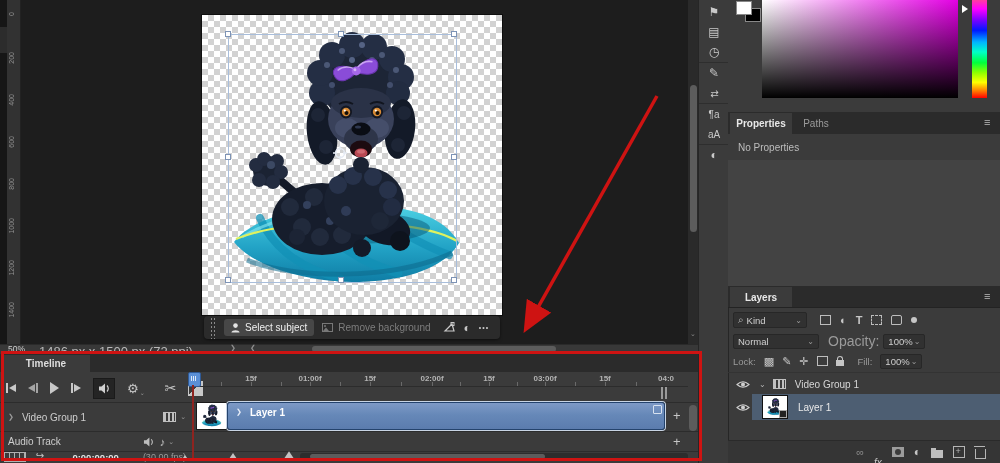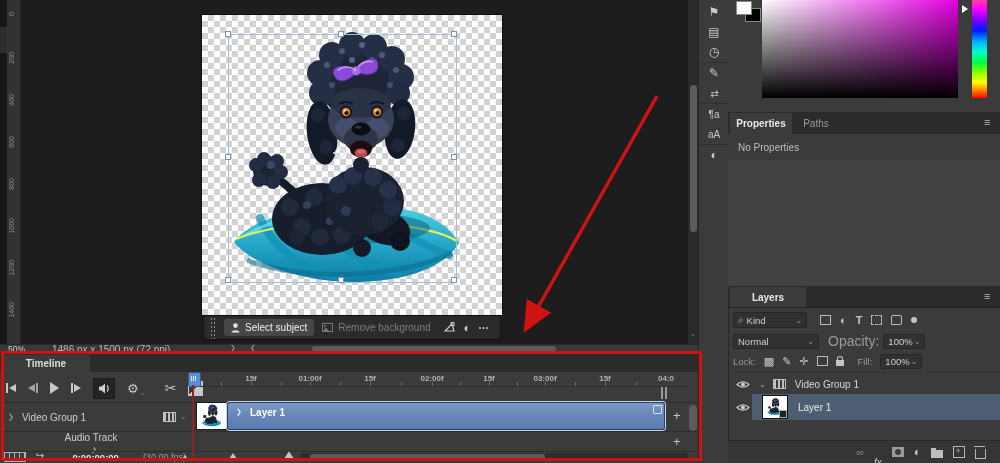--- a/index.html
+++ b/index.html
@@ -231,21 +231,21 @@
     <span style="color:#c9c9c9;font-size:7px;letter-spacing:1px;">•••</span>
   </div>
 
   <div class="abs" style="left:688px;top:0;width:10px;height:344px;background:#2a2a2a;">
     <div class="scroll-thumb" style="position:absolute;left:1.5px;top:85px;width:7px;height:147px;"></div>
     <span style="position:absolute;left:2px;top:330px;font-size:7px;color:#8a8a8a;">⌄</span>
   </div>
 
   <div class="abs" style="left:0;top:344px;width:698px;height:10px;background:#383838;border-top:1px solid #2a2a2a;"></div>
   <span class="abs" style="left:8px;top:344px;font-size:8.5px;color:#cfcfcf;">50%</span>
-  <span class="abs" style="left:52px;top:344px;font-size:10px;color:#b9b9b9;">1486 px x 1500 px (72 ppi)</span>
+  <span class="abs" style="left:39px;top:344px;font-size:13px;color:#b9b9b9;">1486 px x 1500 px (72 ppi)</span>
   <span class="abs" style="left:230px;top:344px;font-size:7px;color:#8f8f8f;">❯</span>
   <span class="abs" style="left:250px;top:344px;font-size:7px;color:#8f8f8f;">❮</span>
   <div class="abs scroll-thumb" style="left:312px;top:346px;width:244px;height:6px;"></div>
 
   <div class="abs tabstrip" style="left:0;top:354px;width:698px;height:18px;"></div>
   <div class="abs tab-active" style="left:2px;top:355px;width:88px;height:17px;">
     <span style="font-size:10px;font-weight:bold;color:#dedede;">Timeline</span>
   </div>
   <div class="abs panel" style="left:0;top:372px;width:698px;height:91px;"></div>
 
@@ -280,21 +280,21 @@
   </div>
 
   <div class="lanediv" style="left:0;top:402px;width:698px;"></div>
   <div class="abs row" style="left:0;top:403px;width:194px;height:28px;padding:0 8px;box-sizing:border-box;">
     <span style="font-size:7px;color:#9a9a9a;margin-right:8px;">❯</span>
     <span style="font-size:10px;color:#cdcdcd;">Video Group 1</span>
     <div class="i-film" style="margin-left:auto;"></div>
     <span style="font-size:7px;color:#9a9a9a;margin-left:4px;">⌄</span>
   </div>
   <div class="lanediv" style="left:0;top:431px;width:698px;"></div>
-  <div class="abs row" style="left:0;top:432px;width:182px;height:19px;padding:0 8px;box-sizing:border-box;flex-direction:column;">
+  <div class="abs row" style="left:0;top:432px;width:182px;height:19px;padding:0 8px;box-sizing:border-box;">
     <span style="font-size:10px;color:#cdcdcd;">Audio Track</span>
     <svg width="11" height="10" viewBox="0 0 12 11" style="margin-left:auto;">
       <path d="M1,3.5 h2.5 L7,0.5 v10 L3.5,7.5 H1 Z" fill="#bdbdbd"></path>
       <path d="M9,2.5 q2.5,3 0,6" stroke="#bdbdbd" stroke-width="1.2" fill="none"></path>
     </svg>
     <span class="glyph" style="font-size:11px;margin-left:6px;">♪</span>
     <span style="font-size:7px;color:#9a9a9a;margin-left:3px;">⌄</span>
   </div>
   <div class="lanediv" style="left:0;top:451px;width:698px;"></div>
 
@@ -395,21 +395,21 @@
   <div class="abs tab-inactive" style="left:796px;top:113px;width:40px;height:21px;">
     <span style="font-size:10px;">Paths</span>
   </div>
   <span class="abs" style="left:984px;top:116px;font-size:11px;color:#bdbdbd;">≡</span>
   <div class="abs" style="left:728px;top:134px;width:272px;height:152px;background:#3b3b3b;">
     <span style="position:absolute;left:10px;top:8px;font-size:10px;color:#bdbdbd;">No Properties</span>
     <div style="position:absolute;left:0;top:26px;width:272px;height:126px;background:#434343;"></div>
   </div>
 
   <div class="abs tabstrip" style="left:728px;top:286px;width:272px;height:21px;"></div>
-  <div class="abs tab-active" style="left:730px;top:287px;width:76px;height:20px;">
+  <div class="abs tab-active" style="left:730px;top:287px;width:62px;height:20px;">
     <span style="font-size:10px;font-weight:bold;">Layers</span>
   </div>
   <span class="abs" style="left:984px;top:290px;font-size:11px;color:#bdbdbd;">≡</span>
 
   <div class="abs row" style="left:733px;top:311px;width:262px;height:18px;gap:9px;">
     <div class="dd" style="width:74px;height:16px;gap:3px;">
       <span style="font-size:10px;color:#bdbdbd;">⌕</span>
       <span style="font-size:9.5px;">Kind</span>
       <span class="car">⌄</span>
     </div>

